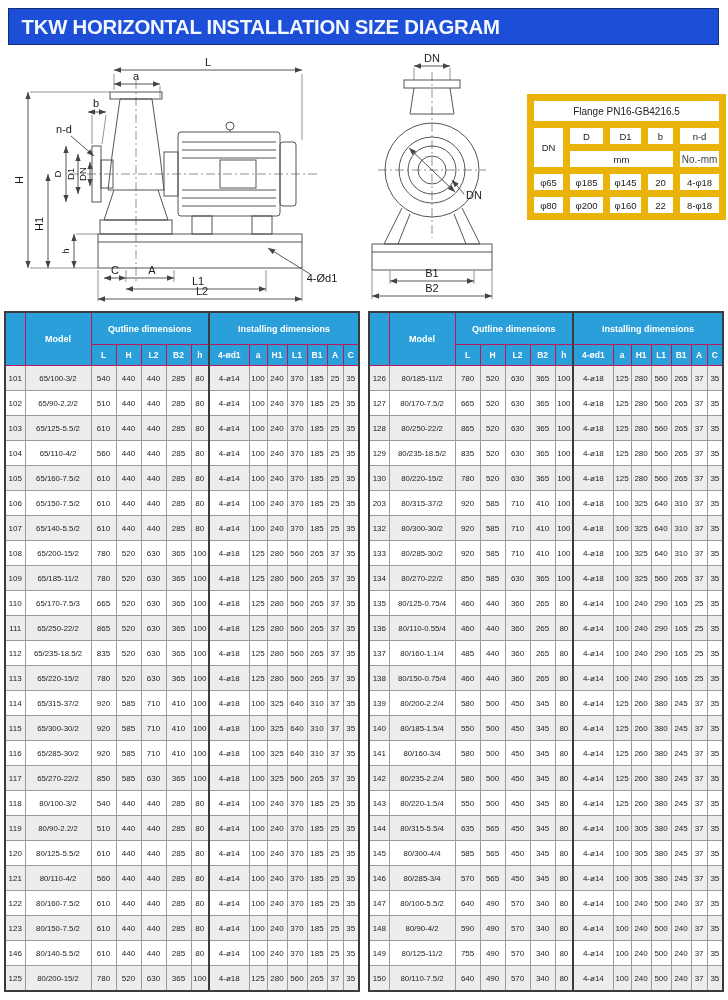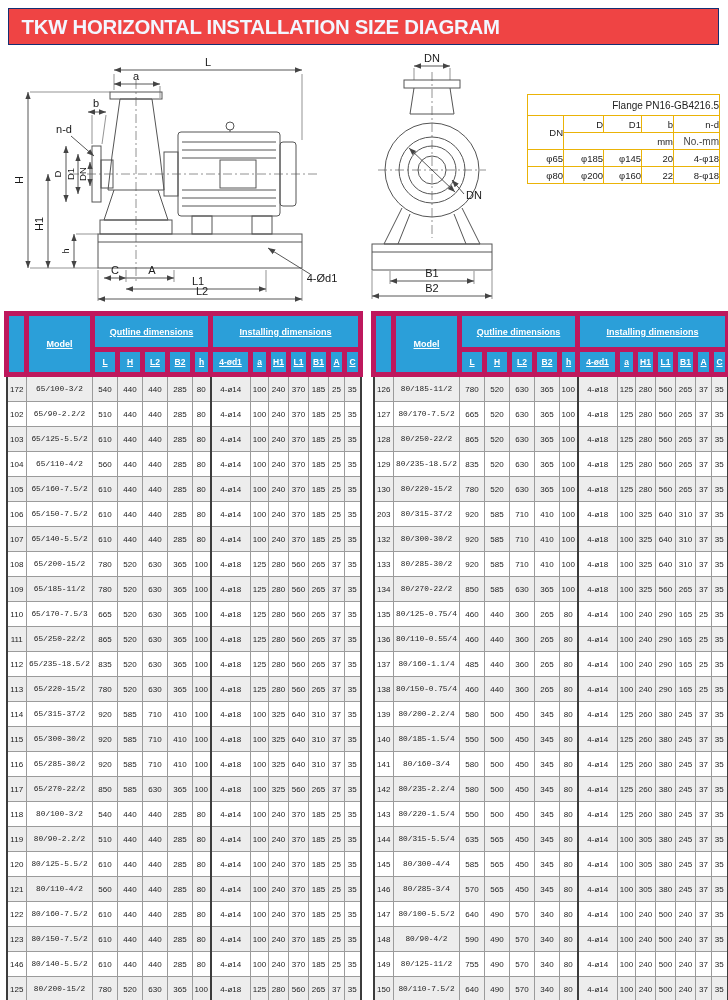--- a/index.html
+++ b/index.html
@@ -3,21 +3,21 @@
 <meta charset="utf-8">
 <style>
   html,body{margin:0;padding:0;}
   body{
     width:728px;height:1000px;position:relative;background:#ffffff;
     font-family:"Liberation Sans",sans-serif;overflow:hidden;
   }
   
   .title-bar{
     position:absolute;left:8px;top:8px;width:711px;height:37px;
-    background:#ef4444;border:1px solid #142f72;box-sizing:border-box;
+    background:#1d4ed8;border:1px solid #142f72;box-sizing:border-box;
     display:flex;align-items:center;
   }
   .title-bar .t{
     color:#f2f6ff;font-size:21px;font-weight:bold;padding-left:13px;
     letter-spacing:-0.3px;transform:scaleX(.97);transform-origin:left center;
     white-space:nowrap;
   }
   
   svg{position:absolute;}
   #side-view{left:14px;top:52px;}
@@ -27,50 +27,50 @@
   .dim{stroke:#444;fill:none;stroke-width:.9;}
   .ext{stroke:#666;fill:none;stroke-width:.7;}
   .lbl{fill:#1a1a1a;font-size:11px;font-family:"Liberation Sans",sans-serif;}
   .lbl-s{fill:#1a1a1a;font-size:9.5px;font-family:"Liberation Sans",sans-serif;}
   
   .flange-table{
     position:absolute;left:527px;top:94px;width:192px;
     border-collapse:collapse;table-layout:fixed;background:#fff;
   }
   .flange-table td,.flange-table th{
-    border:1px solid #eab308;text-align:right;color:#222;
+    border:7px solid #eab308;text-align:center;color:#222;
     font-size:9.5px;font-weight:normal;height:16px;padding:0;white-space:nowrap;overflow:hidden;
   }
   .flange-table .ft-title{height:20px;font-size:10px;}
   .flange-table .ft-nomm{font-size:10px;color:#444;}
   
   .tables-wrap{position:absolute;left:4px;top:311px;display:flex;gap:8px;}
   table.dim-table{
     border-collapse:collapse;table-layout:fixed;width:354px;
     border:2px solid #3c3c3c;background:#fff;
   }
   .dim-table th,.dim-table td{
     padding:0;text-align:center;vertical-align:middle;
     white-space:nowrap;overflow:hidden;
   }
   .dim-table thead th{
-    background:#2b9fd9;color:#fff;border:5px solid #be185d;
-    font-weight:bold;font-size:9px;text-decoration:underline;
+    background:#2b9fd9;color:#fff;border:1px solid #be185d;
+    font-weight:bold;font-size:9px;
   }
   .dim-table thead tr.gr1 th{height:31px;}
   .dim-table thead tr.gr2 th{height:20px;font-size:8.5px;font-weight:bold;}
   .dim-table tbody td{
     border:1px solid #9b9b9b;font-size:8px;color:#1c1c1c;height:24px;
   }
   .dim-table tbody tr:nth-child(odd){background:#ededed;}
   .dim-table tbody tr:nth-child(even){background:#ffffff;}
   .dim-table tbody td:nth-child(8),
   .dim-table thead tr.gr1 th:nth-child(4),
   .dim-table thead tr.gr2 th:nth-child(6){border-left:2px solid #3c3c3c;}
-  .dim-table tbody td:nth-child(2){font-size:7.8px;font-family:Liberation Mono, monospace;}
+  .dim-table tbody td:nth-child(2){font-size:7.8px;}
 </style>
 </head>
 <body>
 
 <div class="title-bar">
   <span class="t">TKW  HORIZONTAL INSTALLATION SIZE DIAGRAM</span>
 </div>
 
 <svg id="side-view" width="334" height="250" viewBox="0 0 334 250">
   <defs>
@@ -282,21 +282,21 @@
         <th>a</th>
         <th>H1</th>
         <th>L1</th>
         <th>B1</th>
         <th>A</th>
         <th>C</th>
       </tr>
     </thead>
     <tbody>
         <tr>
-          <td>172</td>
+          <td>101</td>
           <td>65/100-3/2</td>
           <td>540</td>
           <td>440</td>
           <td>440</td>
           <td>285</td>
           <td>80</td>
           <td>4-ø14</td>
           <td>100</td>
           <td>240</td>
           <td>370</td>

